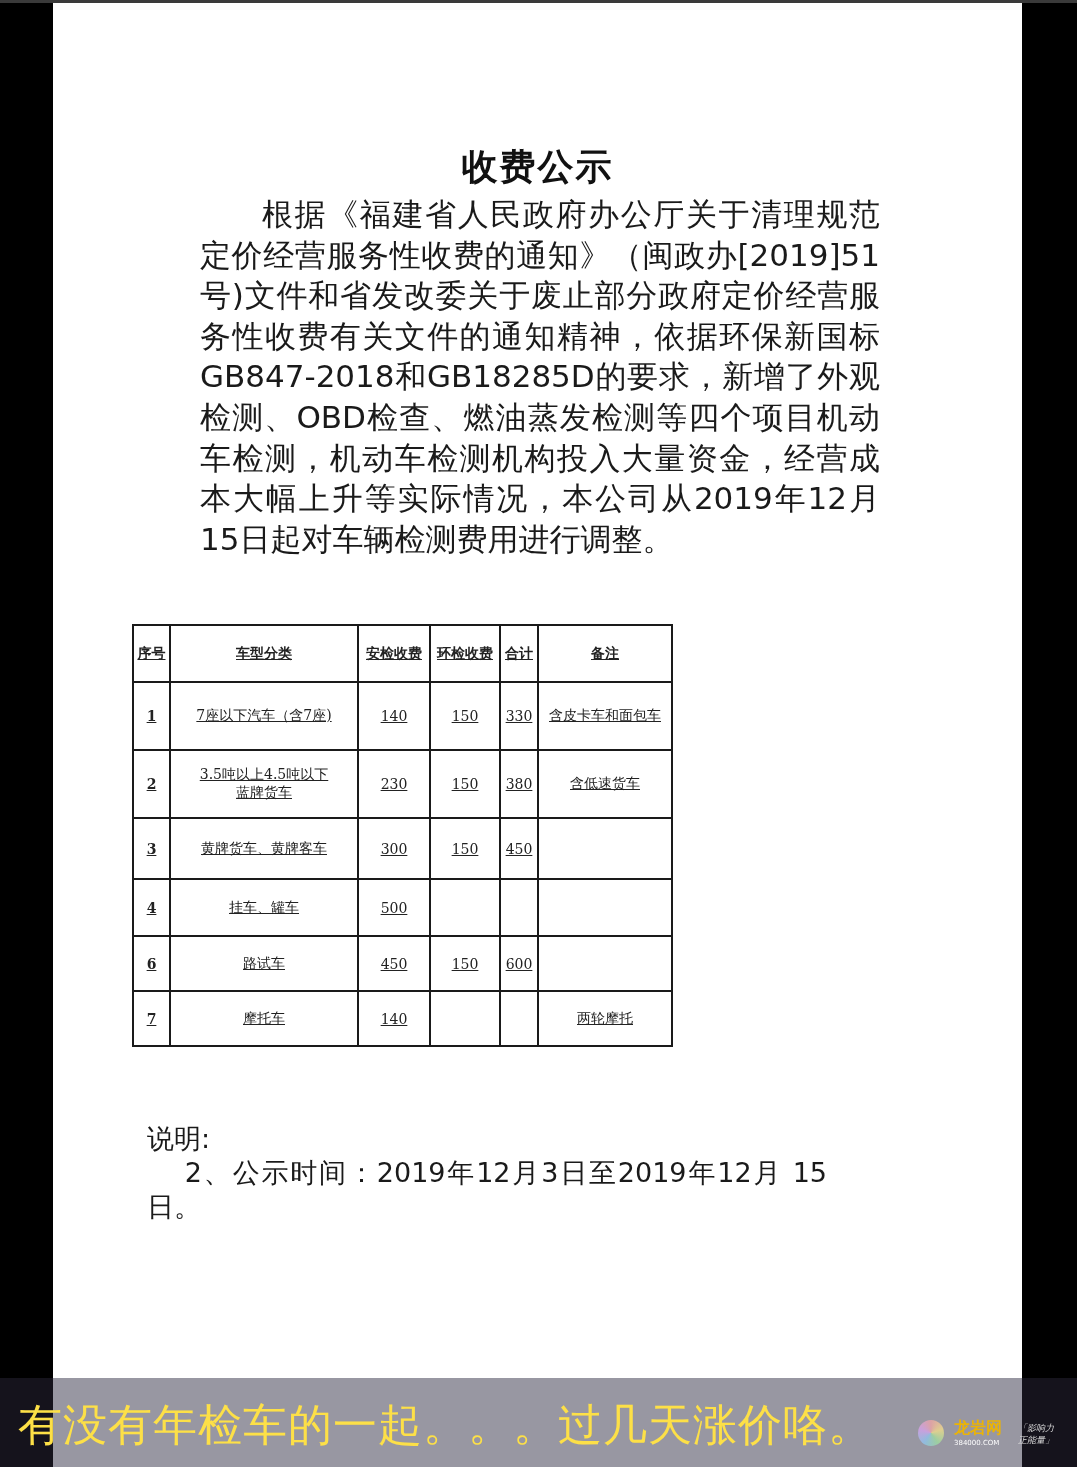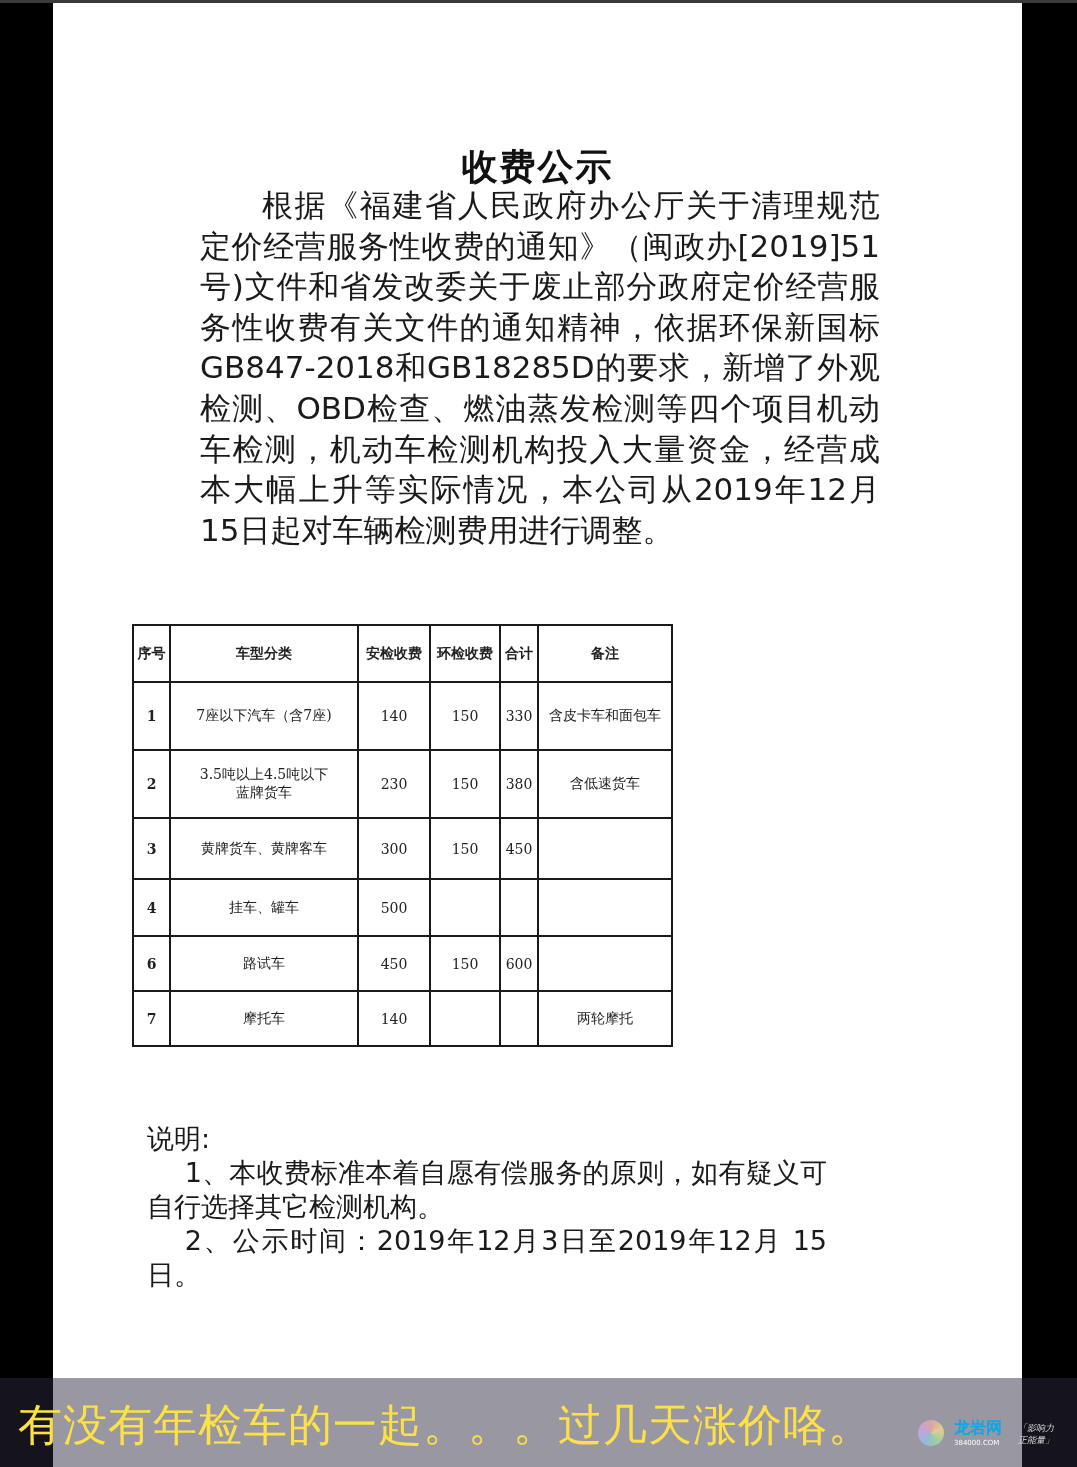--- a/index.html
+++ b/index.html
@@ -3,46 +3,46 @@
 <meta charset="utf-8">
 <style>
   html, body { margin:0; padding:0; }
   body { width:1077px; height:1467px; background:#000; position:relative; overflow:hidden;
          font-family:"DejaVu Serif","Liberation Serif",serif; }
   .topbar { position:absolute; left:0; top:0; width:1077px; height:3px; background:#3a3a3a; }
   .page { position:absolute; left:53px; top:3px; width:969px; height:1464px; background:#fff; }
   .title { position:absolute; left:0; width:100%; top:140px; text-align:center;
            font-family:"DejaVu Sans","Liberation Sans",sans-serif; font-weight:bold;
            font-size:36px; color:#111; letter-spacing:2px; }
-  .body-text { position:absolute; left:147px; top:182px; width:680px;
+  .body-text { position:absolute; left:147px; top:191px; width:680px;
                font-family:"DejaVu Sans","Liberation Sans",sans-serif;
                font-size:31px; line-height:40.6px; color:#1a1a1a; text-align:justify; }
   .body-text p { margin:0; text-indent:2em; }
   table.fees { position:absolute; left:132px; top:624px; border-collapse:collapse;
                font-size:14px; color:#222; }
-  table.fees th, table.fees td { border:2px solid #1a1a1a; text-align:center; padding:0 2px; }
+  table.fees th, table.fees td { border:2px solid #1a1a1a; text-align:center; padding:0 2px;text-decoration:underline; }
   table.fees th { height:55px; font-family:"DejaVu Sans","Liberation Sans",sans-serif; font-weight:bold; font-size:14px; }
   table.fees td { font-family:"DejaVu Serif","Liberation Serif",serif; }
   td.cjk { font-family:"DejaVu Sans","Liberation Sans",sans-serif; }
   .notes { position:absolute; left:147px; top:1082px; width:680px;
            font-family:"DejaVu Sans","Liberation Sans",sans-serif;
            font-size:27px; line-height:34px; color:#1a1a1a; text-align:justify;margin-top:40px; }
   .notes p { margin:0; }
   .notes .ind { text-indent:1.4em; }
   .caption-band { position:absolute; left:0; top:1378px; width:1077px; height:89px; }
   .caption-band .left { position:absolute; left:0; top:0; width:53px; height:89px; background:#15131c; }
   .caption-band .mid { position:absolute; left:53px; top:0; width:969px; height:89px; background:#9897a2; }
   .caption-band .right { position:absolute; left:1022px; top:0; width:55px; height:89px; background:#15131c; }
   .caption-text { position:absolute; left:18px; top:1396px; font-family:"DejaVu Sans","Liberation Sans",sans-serif;
                   font-size:44px; color:#fde047; white-space:nowrap; letter-spacing:1px; }
   .logo { position:absolute; left:918px; top:1418px; width:100px; height:34px; }
   .logo-circle { position:absolute; left:0; top:2px; width:26px; height:26px; border-radius:50%;
                  background:conic-gradient(#f3a6a6,#f6e18a,#9fe0a0,#8fc7f2,#d8a4f0,#f3a6a6); opacity:.75; }
   .logo-name { position:absolute; left:36px; top:0; font-family:"DejaVu Sans","Liberation Sans",sans-serif;
-               font-weight:bold; font-size:16px; color:#0ea5e9; }
+               font-weight:bold; font-size:16px; color:#eab308; }
   .logo-url { position:absolute; left:36px; top:21px; font-family:"DejaVu Sans","Liberation Sans",sans-serif;
               font-size:7px; color:#fff; }
   .slogan { position:absolute; left:1018px; top:1422px; font-family:"DejaVu Serif","Liberation Serif",serif;
             font-size:9px; color:#ddd; font-style:italic; line-height:12px; width:50px; }
 </style>
 </head>
 <body>
 
 <div class="topbar"></div>
 
@@ -112,21 +112,20 @@
       <td>140</td>
       <td></td>
       <td></td>
       <td class="cjk">两轮摩托</td>
     </tr>
   </tbody>
 </table>
 
 <div class="notes">
   <p>说明:</p>
-  <p class="ind">1、本收费标准本着自愿有偿服务的原则，如有疑义可自行选择其它检测机构。</p>
   <p class="ind">2、公示时间：2019年12月3日至2019年12月 15日。</p>
 </div>
 
 <div class="caption-band">
   <div class="left"></div>
   <div class="mid"></div>
   <div class="right"></div>
 </div>
 <div class="caption-text">有没有年检车的一起。。。过几天涨价咯。</div>
 

